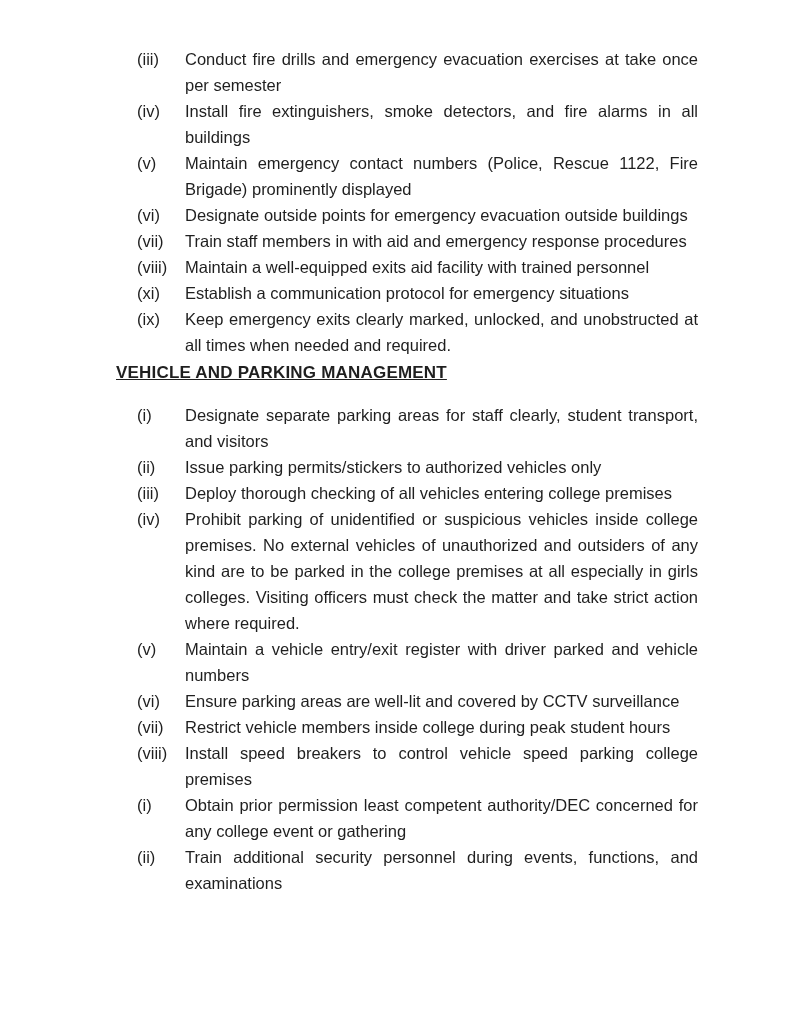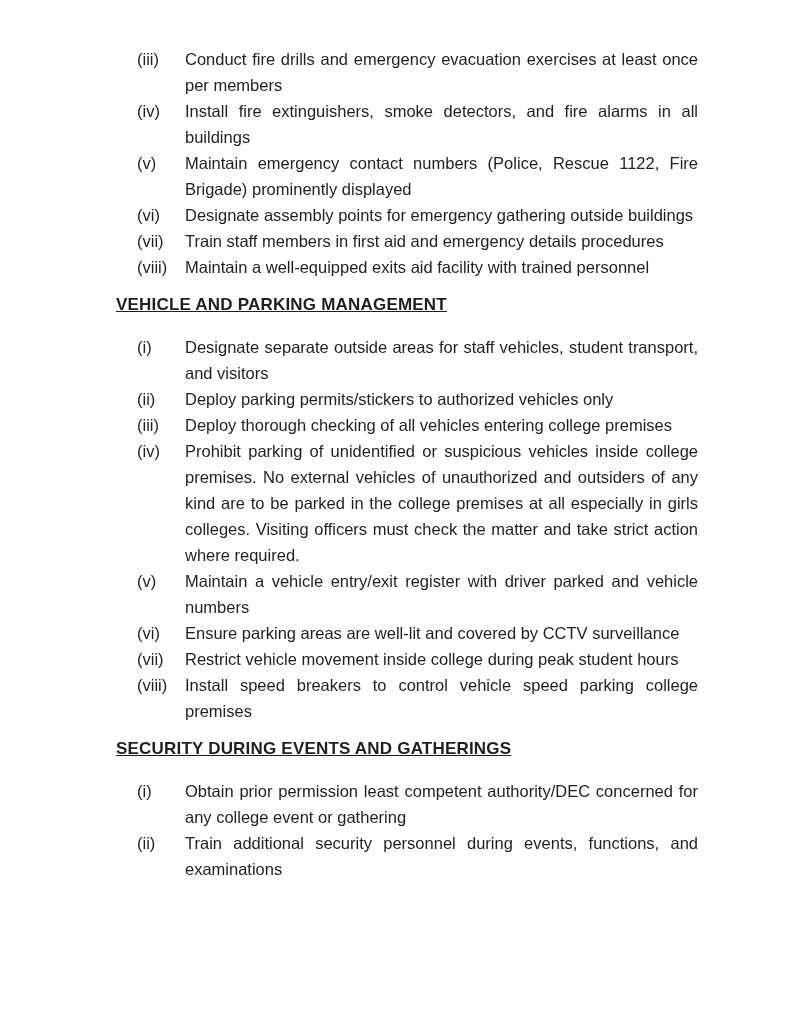--- a/index.html
+++ b/index.html
@@ -15,21 +15,21 @@
     font-family: "Liberation Sans", sans-serif;
     color: #1f1f1f;
     font-size: 16.5px;
     line-height: 26px;
     box-sizing: border-box;
     padding-top: 46px;
     overflow: hidden;
   }
   .section { margin: 0; }
   .section-heading {
-    margin: 12px 0 16px 116px;
+    margin: 2px 0 16px 116px;
     font-weight: bold;
     text-decoration: underline;
     font-size: 17px;
     line-height: 26px;
     letter-spacing: 0.2px;
   }
   .item {
     display: flex;
     margin-left: 137px;
     width: 561px;
@@ -44,82 +44,89 @@
   }
 </style>
 </head>
 <body>
 
 <div class="page">
 
   <div class="section">
     <div class="item">
       <span class="num">(iii)</span>
-      <span class="txt">Conduct fire drills and emergency evacuation exercises at least once per members</span>
+      <span class="txt">Conduct fire drills and emergency evacuation exercises at take once per semester</span>
     </div>
     <div class="item">
       <span class="num">(iv)</span>
       <span class="txt">Install fire extinguishers, smoke detectors, and fire alarms in all buildings</span>
     </div>
     <div class="item">
       <span class="num">(v)</span>
       <span class="txt">Maintain emergency contact numbers (Police, Rescue 1122, Fire Brigade) prominently displayed</span>
     </div>
     <div class="item">
       <span class="num">(vi)</span>
-      <span class="txt">Designate assembly points for emergency gathering outside buildings</span>
+      <span class="txt">Designate outside points for emergency evacuation outside buildings</span>
     </div>
     <div class="item">
       <span class="num">(vii)</span>
-      <span class="txt">Train staff members in first aid and emergency details procedures</span>
+      <span class="txt">Train staff members in with aid and emergency response procedures</span>
     </div>
     <div class="item">
       <span class="num">(viii)</span>
       <span class="txt">Maintain a well-equipped exits aid facility with trained personnel</span>
+    </div>
+    <div class="item">
+      <span class="num">(xi)</span>
+      <span class="txt">Establish a communication protocol for emergency situations</span>
+    </div>
+    <div class="item">
+      <span class="num">(ix)</span>
+      <span class="txt">Keep emergency exits clearly marked, unlocked, and unobstructed at all times when needed and required.</span>
     </div>
   </div>
 
   <div class="section">
     <div class="section-heading">VEHICLE AND PARKING MANAGEMENT</div>
     <div class="item">
       <span class="num">(i)</span>
-      <span class="txt">Designate separate outside areas for staff vehicles, student transport, and visitors</span>
+      <span class="txt">Designate separate parking areas for staff clearly, student transport, and visitors</span>
     </div>
     <div class="item">
       <span class="num">(ii)</span>
-      <span class="txt">Deploy parking permits/stickers to authorized vehicles only</span>
+      <span class="txt">Issue parking permits/stickers to authorized vehicles only</span>
     </div>
     <div class="item">
       <span class="num">(iii)</span>
       <span class="txt">Deploy thorough checking of all vehicles entering college premises</span>
     </div>
     <div class="item">
       <span class="num">(iv)</span>
       <span class="txt">Prohibit parking of unidentified or suspicious vehicles inside college premises. No external vehicles of unauthorized and outsiders of any kind are to be parked in the college premises at all especially in girls colleges. Visiting officers must check the matter and take strict action where required.</span>
     </div>
     <div class="item">
       <span class="num">(v)</span>
       <span class="txt">Maintain a vehicle entry/exit register with driver parked and vehicle numbers</span>
     </div>
     <div class="item">
       <span class="num">(vi)</span>
       <span class="txt">Ensure parking areas are well-lit and covered by CCTV surveillance</span>
     </div>
     <div class="item">
       <span class="num">(vii)</span>
-      <span class="txt">Restrict vehicle movement inside college during peak student hours</span>
+      <span class="txt">Restrict vehicle members inside college during peak student hours</span>
     </div>
     <div class="item">
       <span class="num">(viii)</span>
       <span class="txt">Install speed breakers to control vehicle speed parking college premises</span>
     </div>
   </div>
 
   <div class="section">
-    <div class="section-heading">SECURITY DURING EVENTS AND GATHERINGS</div>
     <div class="item">
       <span class="num">(i)</span>
       <span class="txt">Obtain prior permission least competent authority/DEC concerned for any college event or gathering</span>
     </div>
     <div class="item">
       <span class="num">(ii)</span>
       <span class="txt">Train additional security personnel during events, functions, and examinations</span>
     </div>
   </div>
 

